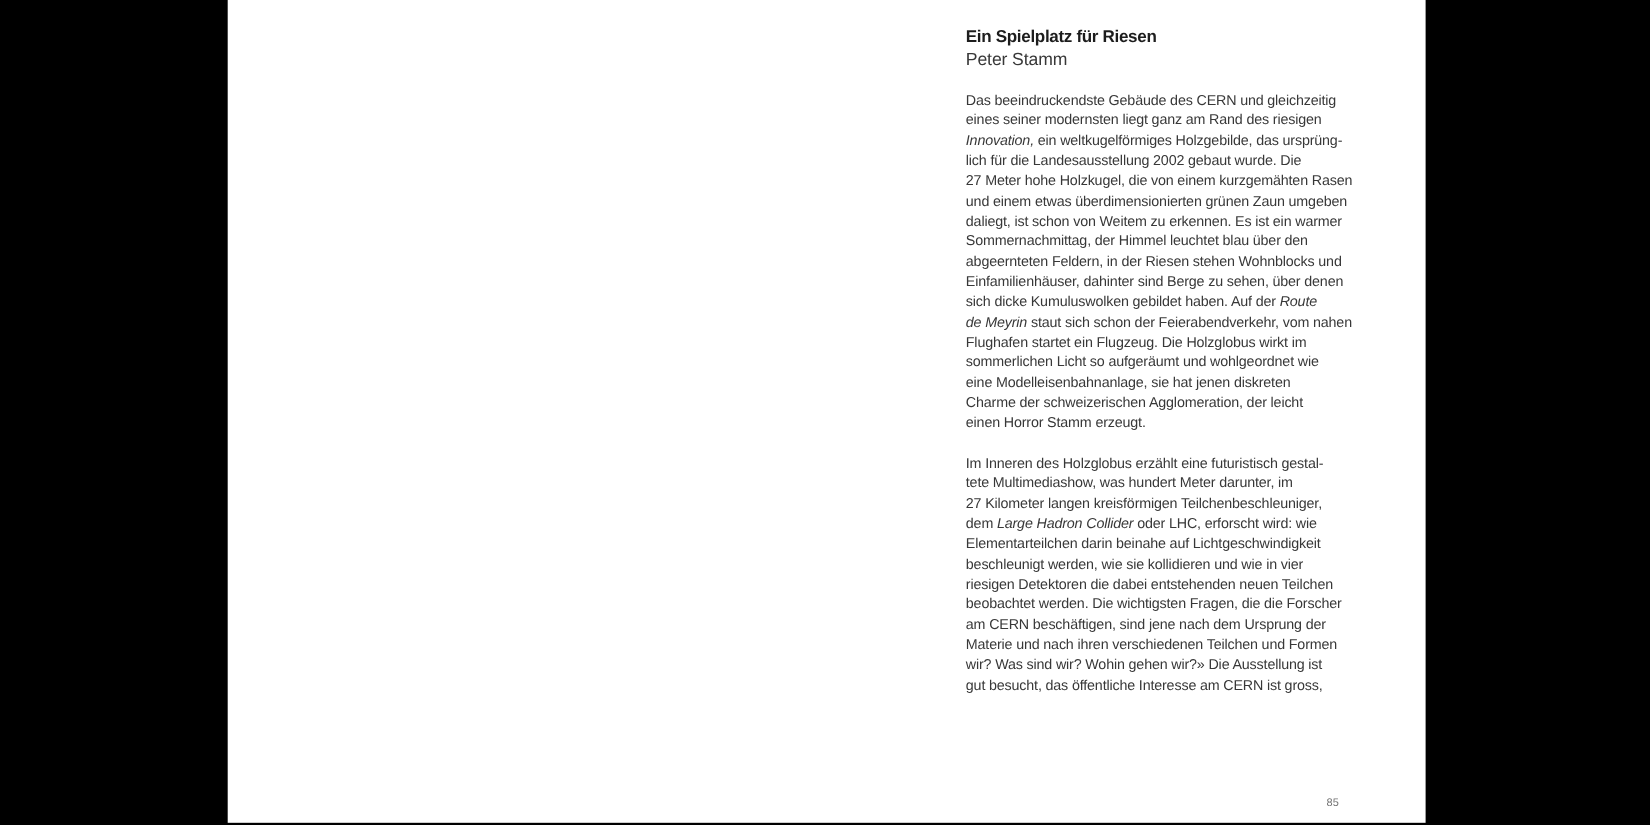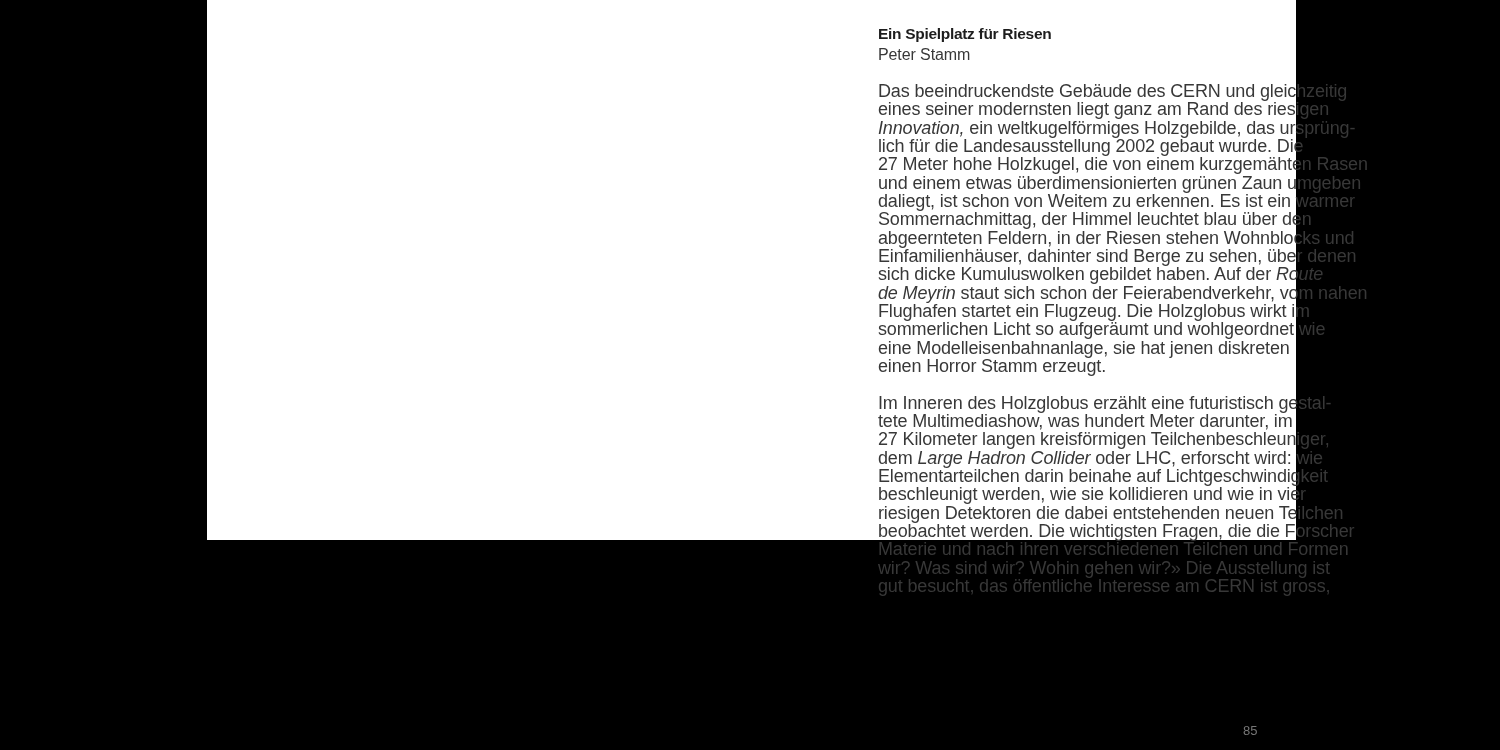--- a/index.html
+++ b/index.html
@@ -11,21 +11,21 @@
     overflow: hidden;
   }
   .letterbox-bar {
     position: absolute; top: 0; height: 750px; background: var(--letterbox, #000000);
   }
   .letterbox-bar.left  { left: 0; width: 207px; }
   .letterbox-bar.right { left: 1296px; width: 204px; }
   .page {
     position: absolute;
     left: 207px; top: 0;
-    width: 1089px; height: 540px;
+    width: 1089px; height: 748px;
     background: var(--page-bg, #ffffff);
   }
   .text-column {
     position: absolute;
     left: 671px; top: 24px;
     width: 410px;
   }
   .doc-title {
     font-size: 15.5px;
     font-weight: 700;
@@ -36,31 +36,31 @@
   .doc-author {
     margin-top: 3px;
     font-size: 16px;
     line-height: 17px;
     letter-spacing: -0.1px;
     color: var(--body-color, #383838);
   }
   .body-text { margin-top: 19px; }
   .paragraph + .paragraph { margin-top: 18.33px; }
   .line {
-    font-size: 18px;
+    font-size: 13px;
     line-height: 18.33px;
     letter-spacing: -0.15px;
     color: var(--body-color, #383838);
     white-space: pre;
   }
   .line em { font-style: italic; }
   .page-number {
     position: absolute;
-    left: 1036px; top: 726px;
-    font-size: 13px;
+    left: 999px; top: 726px;
+    font-size: 10px;
     line-height: 10px;
     color: var(--pagenum-color, #767676);
   }
 </style>
 </head>
 <body>
 
 <div class="letterbox-bar left"></div>
 <div class="letterbox-bar right"></div>
 
@@ -78,31 +78,33 @@
           <div class="line"><span>und einem etwas überdimensionierten grünen Zaun umgeben</span></div>
           <div class="line"><span>daliegt, ist schon von Weitem zu erkennen. Es ist ein warmer</span></div>
           <div class="line"><span>Sommernachmittag, der Himmel leuchtet blau über den</span></div>
           <div class="line"><span>abgeernteten Feldern, in der Riesen stehen Wohnblocks und</span></div>
           <div class="line"><span>Einfamilienhäuser, dahinter sind Berge zu sehen, über denen</span></div>
           <div class="line"><span>sich dicke Kumuluswolken gebildet haben. Auf der </span><em>Route</em></div>
           <div class="line"><em>de Meyrin</em><span> staut sich schon der Feierabendverkehr, vom nahen</span></div>
           <div class="line"><span>Flughafen startet ein Flugzeug. Die Holzglobus wirkt im</span></div>
           <div class="line"><span>sommerlichen Licht so aufgeräumt und wohlgeordnet wie</span></div>
           <div class="line"><span>eine Modelleisenbahnanlage, sie hat jenen diskreten</span></div>
+          <div class="line"><span>Charme der schweizerischen Agglomeration, der leicht</span></div>
           <div class="line"><span>einen Horror Stamm erzeugt.</span></div>
         </div>
         <div class="paragraph">
           <div class="line"><span>Im Inneren des Holzglobus erzählt eine futuristisch gestal-</span></div>
           <div class="line"><span>tete Multimediashow, was hundert Meter darunter, im</span></div>
           <div class="line"><span>27 Kilometer langen kreisförmigen Teilchenbeschleuniger,</span></div>
           <div class="line"><span>dem </span><em>Large Hadron Collider</em><span> oder LHC, erforscht wird: wie</span></div>
           <div class="line"><span>Elementarteilchen darin beinahe auf Lichtgeschwindigkeit</span></div>
           <div class="line"><span>beschleunigt werden, wie sie kollidieren und wie in vier</span></div>
           <div class="line"><span>riesigen Detektoren die dabei entstehenden neuen Teilchen</span></div>
           <div class="line"><span>beobachtet werden. Die wichtigsten Fragen, die die Forscher</span></div>
+          <div class="line"><span>am CERN beschäftigen, sind jene nach dem Ursprung der</span></div>
           <div class="line"><span>Materie und nach ihren verschiedenen Teilchen und Formen</span></div>
           <div class="line"><span>wir? Was sind wir? Wohin gehen wir?» Die Ausstellung ist</span></div>
           <div class="line"><span>gut besucht, das öffentliche Interesse am CERN ist gross,</span></div>
         </div>
       </div>
   </div>
   <div class="page-number">85</div>
 </div>
 
 </body></html>

